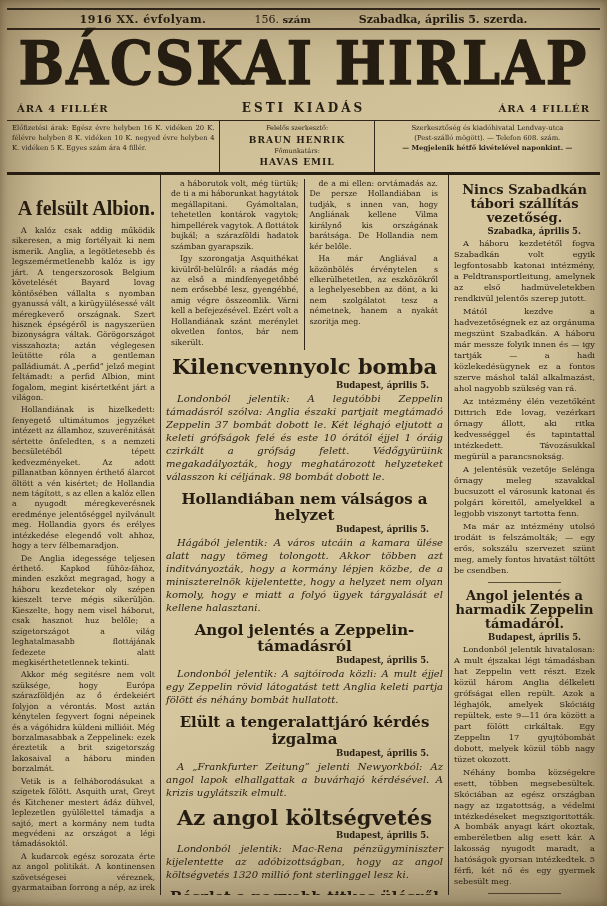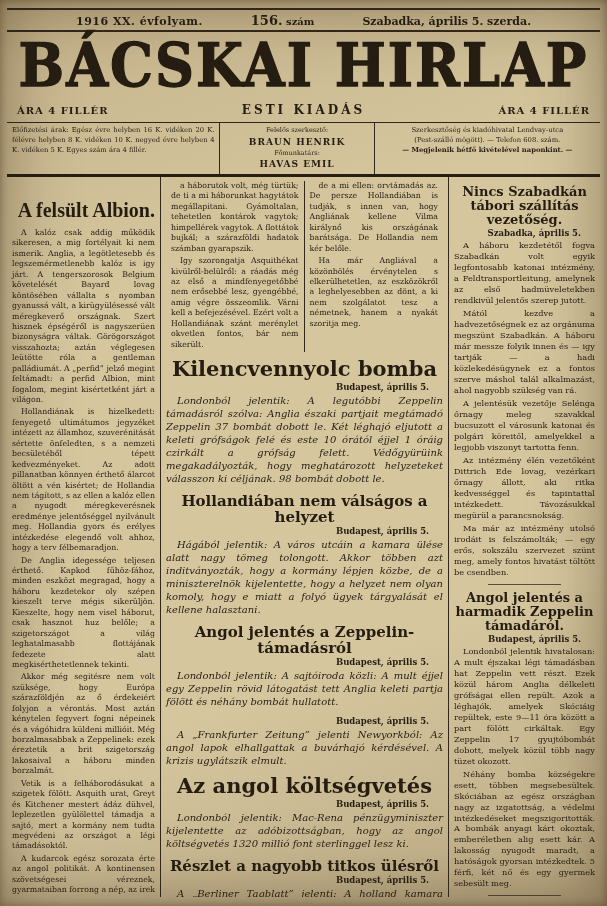--- a/index.html
+++ b/index.html
@@ -19,21 +19,21 @@
   }
   
   .topbar {
     display:flex; justify-content:center; align-items:baseline;
     border-top:2px solid #30271a;
     padding:3px 4px 2px;
     font-size:11px;
     gap:48px;
   }
   .tb-left { font-weight:bold; letter-spacing:.5px; }
-  .tb-center .issue-num { font-size:13px; font-weight:bold; }
+  .tb-center .issue-num { font-size:11px; font-weight:normal; }
   .tb-center .issue-word { font-size:10px; font-weight:bold; }
   .tb-right { font-weight:bold; }
   .rule { border-top:2px solid #30271a; }
   .masthead { text-align:center; padding:2px 0 0; }
   .mast-title {
     margin:0;
     font-size:54px;
     line-height:1.02;
     font-weight:bold;
     letter-spacing:2px;
@@ -204,20 +204,21 @@
 
       <article class="m-article">
         <h2 class="hl hl-lg">Angol jelentés a Zeppelin-támadásról</h2>
         <div class="dateline">Budapest, április 5.</div>
         <div class="body-it">
             <p class="body-p">Londonból jelentik: A sajtóiroda közli: A mult éjjel egy Zeppelin rövid látogatást tett Anglia keleti partja fölött és néhány bombát hullatott.</p>
           </div>
       </article>
 
       <article class="m-article">
+        <h2 class="hl hl-lg">Elült a tengeralattjáró kérdés izgalma</h2>
         <div class="dateline">Budapest, április 5.</div>
         <div class="body-it">
             <p class="body-p">A „Frankfurter Zeitung” jelenti Newyorkból: Az angol lapok elhallgattak a buvárhajó kérdésével. A krizis ugylátszik elmult.</p>
           </div>
       </article>
 
       <article class="m-article">
         <h2 class="hl hl-xl">Az angol költségvetés</h2>
         <div class="dateline">Budapest, április 5.</div>
         <div class="body-it">
@@ -236,22 +237,22 @@
     </section>
 
     <section class="col col-right">
 
       <article class="r-article">
         <h2 class="hl hl-md">Nincs Szabadkán tábori szállítás vezetőség.</h2>
         <div class="dateline">Szabadka, április 5.</div>
         <div>
             <p class="body-p">A háboru kezdetétől fogva Szabadkán volt egyik legfontosabb katonai intézmény, a Feldtransportleitung, amelynek az első hadmüveletekben rendkivül jelentős szerep jutott.</p>
             <p class="body-p">Mától kezdve a hadvezetőségnek ez az orgánuma megszünt Szabadkán. A háboru már messze folyik innen és — igy tartják — a hadi közlekedésügynek ez a fontos szerve máshol talál alkalmazást, ahol nagyobb szükség van rá.</p>
+            <p class="body-p">Az intézmény élén vezetőként Dittrich Ede lovag, vezérkari őrnagy állott, aki ritka kedvességgel és tapintattal intézkedett. Távozásukkal megürül a parancsnokság.</p>
             <p class="body-p">A jelentésük vezetője Selénga őrnagy meleg szavakkal bucsuzott el városunk katonai és polgári köreitől, amelyekkel a legjobb viszonyt tartotta fenn.</p>
-            <p class="body-p">Az intézmény élén vezetőként Dittrich Ede lovag, vezérkari őrnagy állott, aki ritka kedvességgel és tapintattal intézkedett. Távozásukkal megürül a parancsnokság.</p>
             <p class="body-p">Ma már az intézmény utolsó irodáit is felszámolták; — egy erős, sokszálu szervezet szünt meg, amely fontos hivatást töltött be csendben.</p>
           </div>
       </article>
 
       <div class="art-sep"></div>
 
       <article class="r-article">
         <h2 class="hl hl-md">Angol jelentés a harmadik Zeppelin támadáról.</h2>
         <div class="dateline">Budapest, április 5.</div>
         <div>

